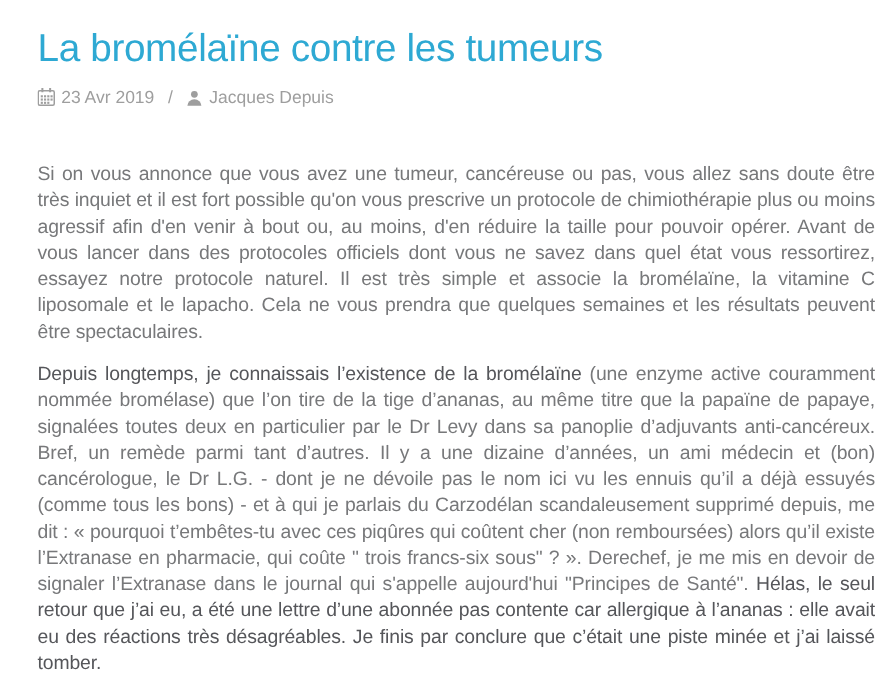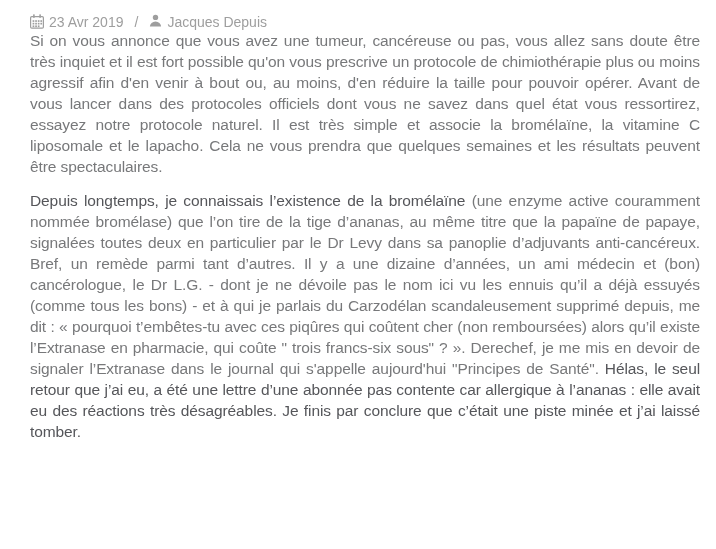--- a/index.html
+++ b/index.html
@@ -22,53 +22,55 @@
   h1.post-title{
     margin:8px 0 13px 0;
     font-size:31px;
     line-height:1.1;
     font-weight:400;
     letter-spacing:-0.3px;
     color:var(--title-color);
   }
   .meta{
     display:flex;
-    align-items:flex-start;
+    align-items:flex-end;
     gap:5px;
     color:var(--meta-color);
     font-size:14px;
   }
   .meta .icon{
     display:inline-flex;
     align-items:center;
     color:var(--meta-color);
   }
   .meta .sep{
     margin:0 6px;
   }
   .body{
+    margin-top:44px;
   }
   .body p{
     margin:0 0 13px 0;
     text-align:justify;
     color:var(--body-color);
     font-size:15.5px;
     line-height:21px;
     letter-spacing:-0.1px;
   }
   .body p strong{
     color:var(--bold-color);
     font-weight:400;
   }
 </style>
 </head>
 <body>
 
 <div class="page">
 
+  <h1 class="post-title">La bromélaïne contre les tumeurs</h1>
 
   <div class="meta">
     <span class="icon">
       <svg width="14" height="15" viewBox="0 0 14 15" aria-hidden="true">
         <rect x="0.6" y="2.6" width="12.8" height="11.6" rx="1.2" fill="none" stroke="currentColor" stroke-width="1.2"></rect>
         <rect x="3.1" y="0.4" width="1.6" height="3.4" fill="currentColor"></rect>
         <rect x="9.3" y="0.4" width="1.6" height="3.4" fill="currentColor"></rect>
         <g fill="currentColor">
           <rect x="2.6" y="6.2" width="1.7" height="1.7"></rect>
             <rect x="5.2" y="6.2" width="1.7" height="1.7"></rect>

